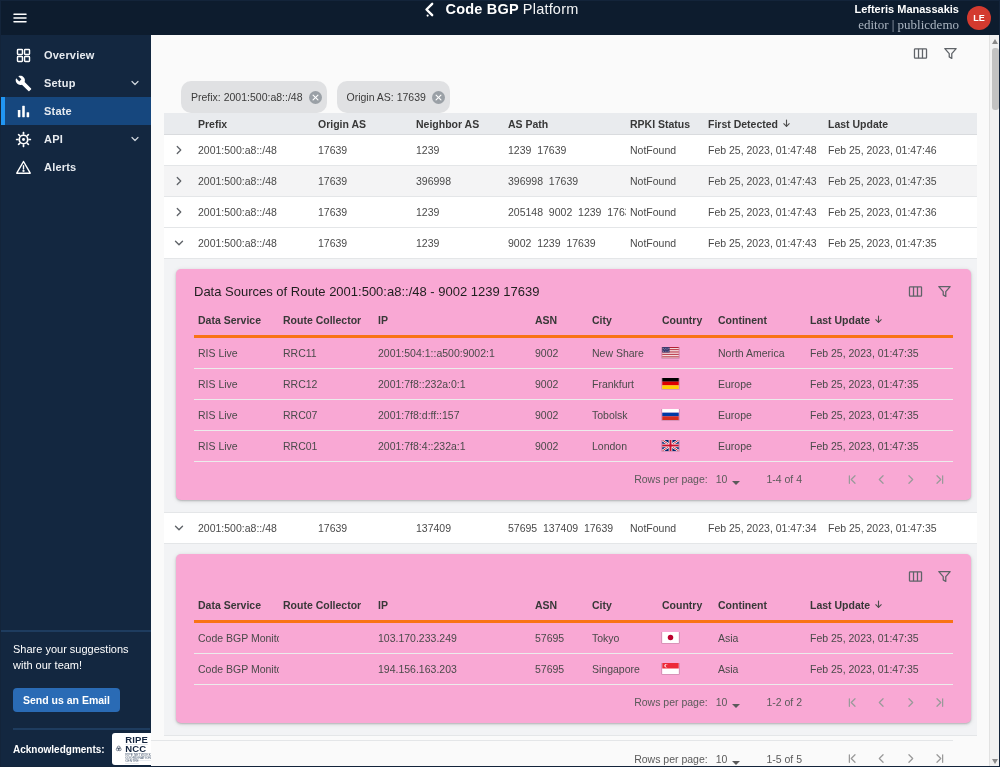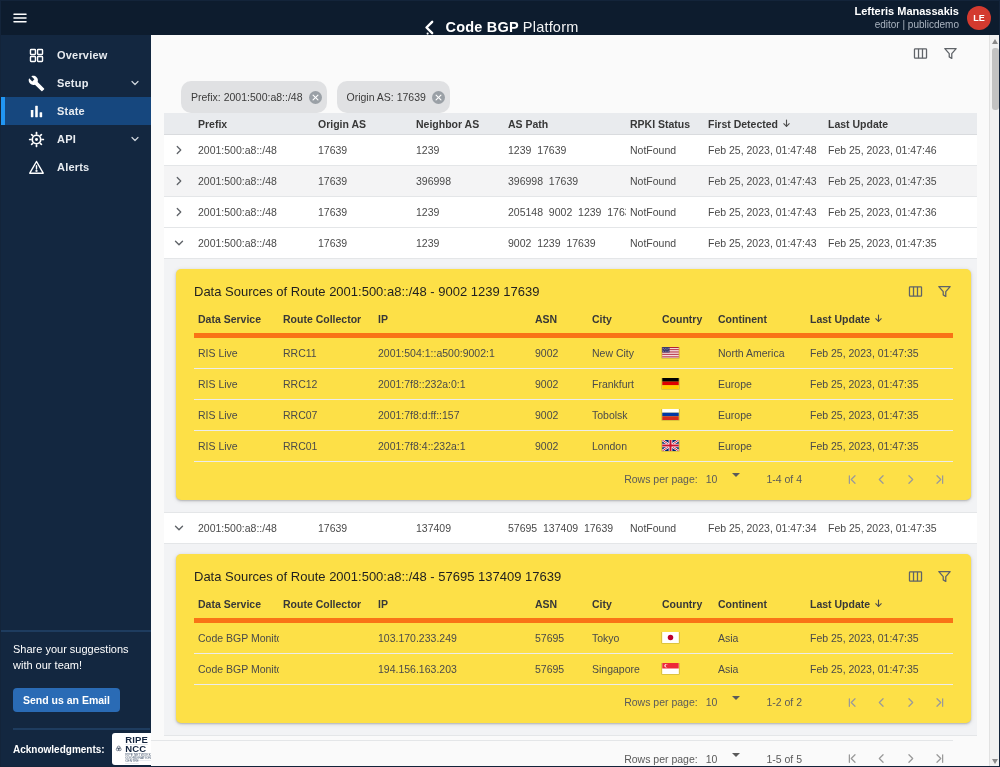--- a/index.html
+++ b/index.html
@@ -4,39 +4,39 @@
 <style>
   * { margin:0; padding:0; box-sizing:border-box; }
   body { background:#888; font-family:"Liberation Sans", sans-serif; }
   .app { position:relative; width:1000px; height:767px; background:#fafafa; overflow:hidden;
          border:1px solid #13243a; }
 
   
   .topbar { position:relative; height:34px; background:#0d1c2e; display:flex; align-items:center; color:#fff; }
   .hamburger { width:34px; height:34px; display:flex; align-items:center; justify-content:center; color:#fff; cursor:pointer; margin-left:2px; }
   .hamburger svg { width:18px; height:18px; }
-  .brand { position:absolute; left:50%; top:0; height:52px; transform:translateX(-50%); display:flex; align-items:center; gap:7px; }
+  .brand { position:absolute; left:50%; top:0; height:52px; transform:translateX(-50%); display:flex; align-items:flex-start; gap:7px; }
   .brand svg { width:17px; height:17px; }
   .brand-text { font-size:14.5px; letter-spacing:.2px; }
   .brand-bold { font-weight:700; }
   .brand-light { font-weight:400; opacity:.95; margin-left:4px; }
   .userbox { margin-left:auto; display:flex; align-items:center; gap:8px; padding-right:8px; cursor:pointer; }
   .user-text { text-align:right; line-height:1.25; }
   .user-name { font-size:11px; font-weight:700; }
-  .user-meta { font-size:10px; color:#aab4c0; }
+  .user-meta { font-size:13px; color:#aab4c0;font-family:Liberation Serif, serif; }
   .avatar { width:24px; height:24px; border-radius:50%; background:#d33a2f; color:#fff; font-size:9px; font-weight:700;
             display:flex; align-items:center; justify-content:center; }
 
   
   .body { display:flex; height:733px; }
 
   
   .sidebar { width:150px; background:#132740; display:flex; flex-direction:column; color:#e7ebf0; flex:none; }
   .side-nav { padding-top:6px; }
-  .side-item { height:28px; display:flex; align-items:center; padding-left:27px; cursor:pointer; position:relative; }
+  .side-item { height:28px; display:flex; align-items:center; padding-left:14px; cursor:pointer; position:relative; }
   .side-item .side-icon { width:17px; height:17px; margin-right:12px; color:#fff; flex:none; }
   .side-icon svg { width:17px; height:17px; display:block; }
   .side-label { font-size:11px; font-weight:600; letter-spacing:.2px; }
   .side-chevron { margin-left:auto; margin-right:10px; width:12px; height:12px; color:#cfd6dd; }
   .side-chevron svg { width:12px; height:12px; display:block; }
   .side-item.selected { background:#16477e; }
   .side-item.selected::before { content:""; position:absolute; left:0; top:0; bottom:0; width:4px; background:#2196f3; }
   .side-bottom { margin-top:auto; border-top:2px solid #1e3c5f; padding:10px 1px 0 12px; }
   .suggestion { font-size:11px; line-height:1.45; color:#fff; }
   .email-btn { margin:14px 0 16px 0; display:inline-block; background:#2a6bb5; color:#fff; font-size:10.5px; font-weight:600;
@@ -70,34 +70,34 @@
   .sort-icon svg { width:11px; height:11px; display:block; }
 
   .trow { display:grid; grid-template-columns:30px 120px 98px 92px 122px 78px 120px 1fr; align-items:center;
           height:31px; background:#fff; border-bottom:1px solid #e4e6e8; font-size:10.5px; color:#4a4a4a; cursor:pointer; }
   .trow.shaded { background:#f4f4f5; }
   .td { padding-left:4px; white-space:pre; overflow:hidden; }
   .expand-cell { display:flex; align-items:center; justify-content:center; color:#5f6368; cursor:pointer; }
   .expand-cell svg { width:14px; height:14px; display:block; }
 
   .expand-section { background:#f2f3f5; padding:10px 6px 12px 12px; border-bottom:1px solid #e4e6e8; }
-  .card { background:#fde047; border-radius:5px; box-shadow:0 1px 2px rgba(0,0,0,.2), 0 1px 5px rgba(0,0,0,.12); padding:14px 18px 4px 18px; }
+  .card { background:#f9a8d4; border-radius:5px; box-shadow:0 1px 2px rgba(0,0,0,.2), 0 1px 5px rgba(0,0,0,.12); padding:14px 18px 4px 18px; }
   .card-head { display:flex; align-items:center; }
   .card-title { font-size:13px; color:#1f1f1f; }
   .card-icons { margin-left:auto; display:flex; gap:12px; }
   .thead-panel { display:grid; grid-template-columns:85px 95px 157px 57px 70px 56px 92px 1fr; align-items:center;
-                 height:34px; border-bottom:5px solid #f97316; margin-top:4px; }
+                 height:34px; border-bottom:3px solid #f97316; margin-top:4px; }
   .prow { display:grid; grid-template-columns:85px 95px 157px 57px 70px 56px 92px 1fr; align-items:center;
           height:31px; border-bottom:1px solid #ececec; font-size:10.5px; color:#4a4a4a; }
   .flag { display:inline-block; width:17px; height:11px; box-shadow:0 0 0 .5px rgba(0,0,0,.25); }
   .flag svg { display:block; width:17px; height:11px; }
 
   .pager { display:flex; align-items:center; justify-content:flex-end; height:34px; font-size:10.5px; color:#5a5a5a; gap:0; }
   .pager-label { margin-right:8px; }
-  .pager-select { display:flex; align-items:flex-start; gap:15px; margin-right:26px; cursor:pointer; }
+  .pager-select { display:flex; align-items:flex-end; gap:5px; margin-right:26px; cursor:pointer; }
   .caret { width:0; height:0; border-left:4px solid transparent; border-right:4px solid transparent; border-top:4.5px solid #5a5a5a; }
   .pager-range { margin-right:43px; }
   .pager-nav { display:flex; gap:14px; padding-right:6px; }
   .pnav { width:15px; height:15px; color:#9a9a9a; cursor:pointer; }
   .pnav svg { width:15px; height:15px; display:block; }
 
   .main-pager { margin:4px 36px 0 0; border-top:1px solid #e4e6e8; padding-top:2px; }
 
   
   .scrollbar { position:absolute; top:0; right:0; width:10px; height:100%; background:#f1f1f1; border-left:1px solid #e2e2e2; }
@@ -414,21 +414,21 @@
                       <polyline points="6,12.5 12,18.5 18,12.5"></polyline>
                     </svg>
                   </span>
                 </div>
               </div>
               <div class="prow">
                 <div class="td">RIS Live</div>
                 <div class="td">RRC11</div>
                 <div class="td">2001:504:1::a500:9002:1</div>
                 <div class="td">9002</div>
-                <div class="td">New City</div>
+                <div class="td">New Share</div>
                 <div class="td"><span class="flag"><svg viewBox="0 0 18 12">
                       <rect width="18" height="12" fill="#b22234"></rect>
                       <g fill="#fff">
                         <rect y="1.3" width="18" height="0.95"></rect>
                         <rect y="3.15" width="18" height="0.95"></rect>
                         <rect y="5" width="18" height="0.95"></rect>
                         <rect y="6.85" width="18" height="0.95"></rect>
                         <rect y="8.7" width="18" height="0.95"></rect>
                         <rect y="10.55" width="18" height="0.95"></rect>
                       </g>
@@ -537,21 +537,20 @@
             <div class="td">17639</div>
             <div class="td">137409</div>
             <div class="td aspath">57695  137409  17639</div>
             <div class="td">NotFound</div>
             <div class="td">Feb 25, 2023, 01:47:34</div>
             <div class="td">Feb 25, 2023, 01:47:35</div>
           </div>
           <div class="expand-section">
             <div class="card">
               <div class="card-head">
-                <div class="card-title">Data Sources of Route 2001:500:a8::/48 - 57695 137409 17639</div>
                 <div class="card-icons">
                   <span class="tool-icon">
                     <svg viewBox="0 0 24 24" fill="none" stroke="currentColor" stroke-width="1.8">
                       <rect x="3.5" y="5.5" width="17" height="13" rx="1"></rect>
                       <line x1="9.2" y1="5.5" x2="9.2" y2="18.5"></line>
                       <line x1="14.8" y1="5.5" x2="14.8" y2="18.5"></line>
                     </svg>
                   </span>
                   <span class="tool-icon">
                     <svg viewBox="0 0 24 24" fill="none" stroke="currentColor" stroke-width="1.8" stroke-linejoin="round">

